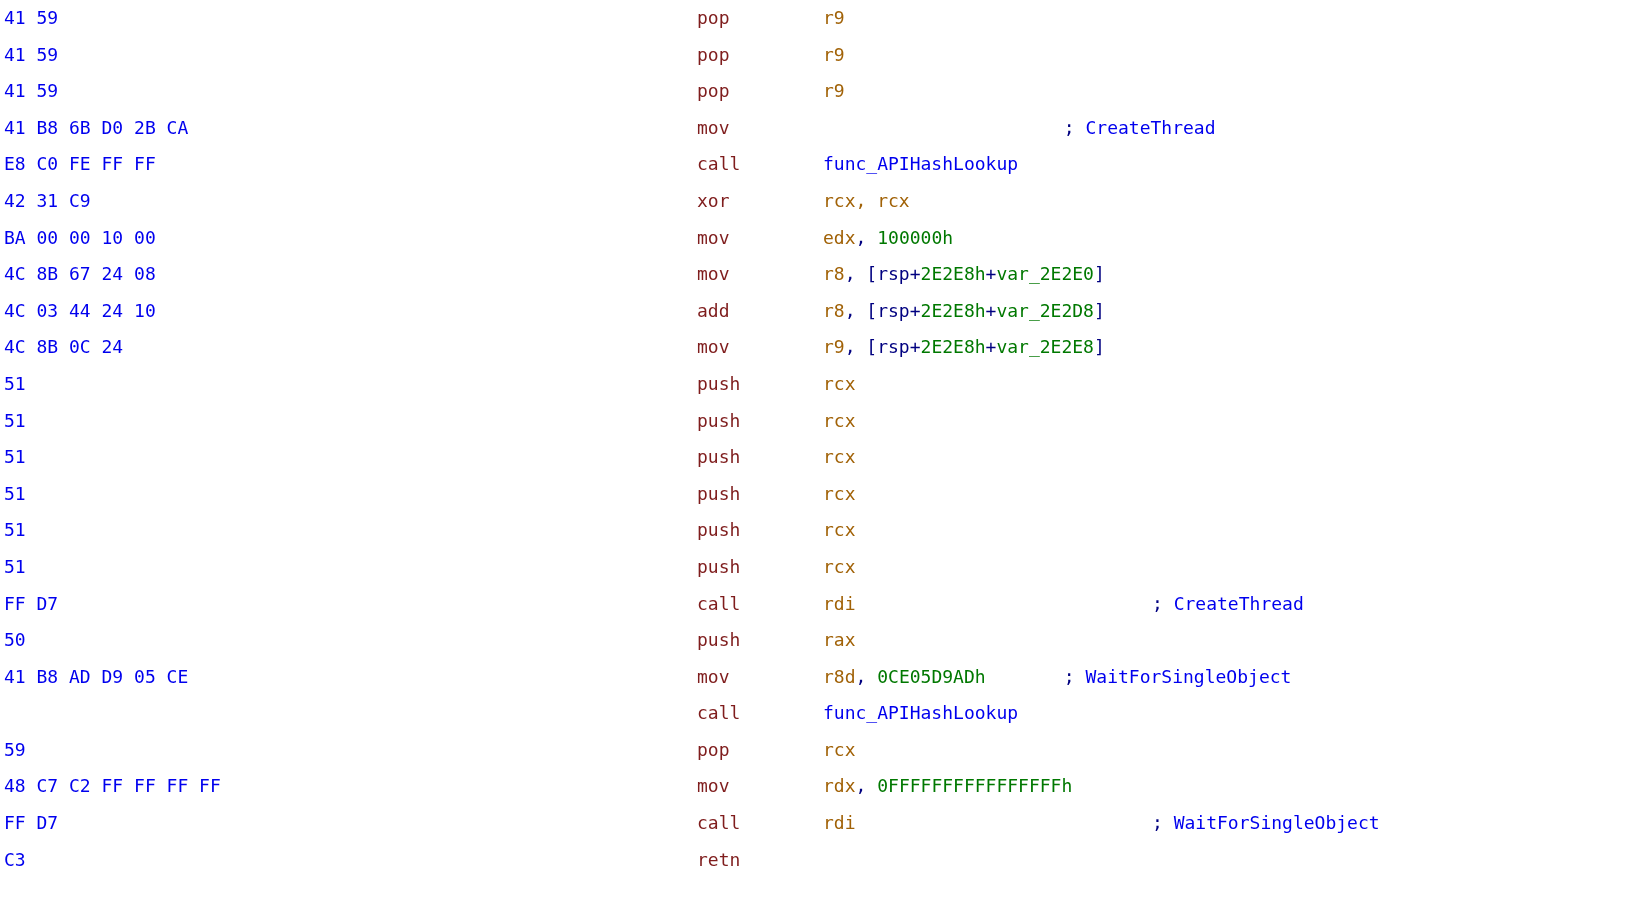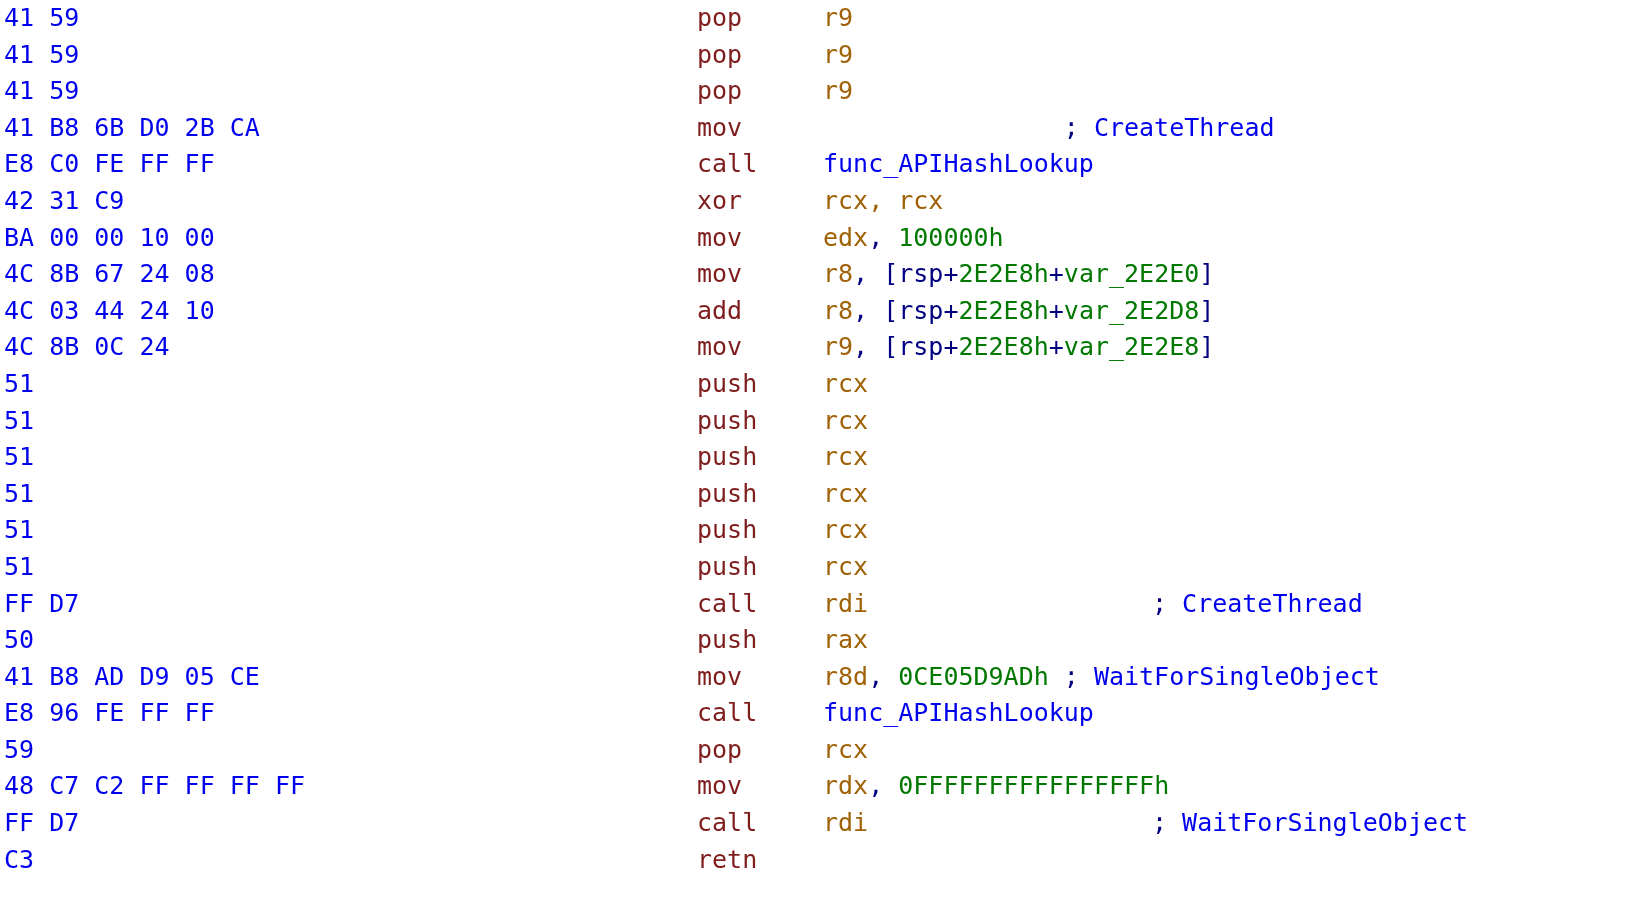--- a/index.html
+++ b/index.html
@@ -19,21 +19,21 @@
     width: 1627px;
     height: 915px;
     background: #ffffff;
     padding: 0;
   }
   .line {
     position: relative;
     height: 36.6px;
     line-height: 36.6px;
     white-space: pre;
-    font-size: 25px;
+    font-size: 18px;
     letter-spacing: 0px;
     padding-left: 40px;
   }
   .bytes {
     position: absolute;
     left: 4px;
     top: 0;
     color: #0000ee;
     white-space: pre;
   }
@@ -85,18 +85,18 @@
     <div class="line"><span class="bytes">4C 8B 0C 24</span><span class="code mnem">mov</span><span class="ops"><span class="reg">r9</span><span class="punct">, [rsp+</span><span class="num">2E2E8h</span><span class="punct">+</span><span class="num">var_2E2E8</span><span class="punct">]</span></span></div>
     <div class="line"><span class="bytes">51</span><span class="code mnem">push</span><span class="ops"><span class="reg">rcx</span></span></div>
     <div class="line"><span class="bytes">51</span><span class="code mnem">push</span><span class="ops"><span class="reg">rcx</span></span></div>
     <div class="line"><span class="bytes">51</span><span class="code mnem">push</span><span class="ops"><span class="reg">rcx</span></span></div>
     <div class="line"><span class="bytes">51</span><span class="code mnem">push</span><span class="ops"><span class="reg">rcx</span></span></div>
     <div class="line"><span class="bytes">51</span><span class="code mnem">push</span><span class="ops"><span class="reg">rcx</span></span></div>
     <div class="line"><span class="bytes">51</span><span class="code mnem">push</span><span class="ops"><span class="reg">rcx</span></span></div>
     <div class="line"><span class="bytes">FF D7</span><span class="code mnem">call</span><span class="ops"><span class="reg">rdi</span></span><span class="cmt" style="left: 1152px;"><span class="semi">; </span><span class="cmt-text">CreateThread</span></span></div>
     <div class="line"><span class="bytes">50</span><span class="code mnem">push</span><span class="ops"><span class="reg">rax</span></span></div>
     <div class="line"><span class="bytes">41 B8 AD D9 05 CE</span><span class="code mnem">mov</span><span class="ops"><span class="reg">r8d</span><span class="punct">, </span><span class="num">0CE05D9ADh</span></span><span class="cmt" style="left: 1063.8px;"><span class="semi">; </span><span class="cmt-text">WaitForSingleObject</span></span></div>
-    <div class="line"><span class="bytes">E8 96 FE FF FF</span><span class="code mnem">call</span><span class="ops"><span class="fn">func_APIHashLookup</span></span></div>
+    <div class="line"><span class="code mnem">call</span><span class="ops"><span class="fn">func_APIHashLookup</span></span></div>
     <div class="line"><span class="bytes">59</span><span class="code mnem">pop</span><span class="ops"><span class="reg">rcx</span></span></div>
     <div class="line"><span class="bytes">48 C7 C2 FF FF FF FF</span><span class="code mnem">mov</span><span class="ops"><span class="reg">rdx</span><span class="punct">, </span><span class="num">0FFFFFFFFFFFFFFFFh</span></span></div>
     <div class="line"><span class="bytes">FF D7</span><span class="code mnem">call</span><span class="ops"><span class="reg">rdi</span></span><span class="cmt" style="left: 1152px;"><span class="semi">; </span><span class="cmt-text">WaitForSingleObject</span></span></div>
     <div class="line"><span class="bytes">C3</span><span class="code mnem">retn</span></div>
   </div>
 
 </body></html>

